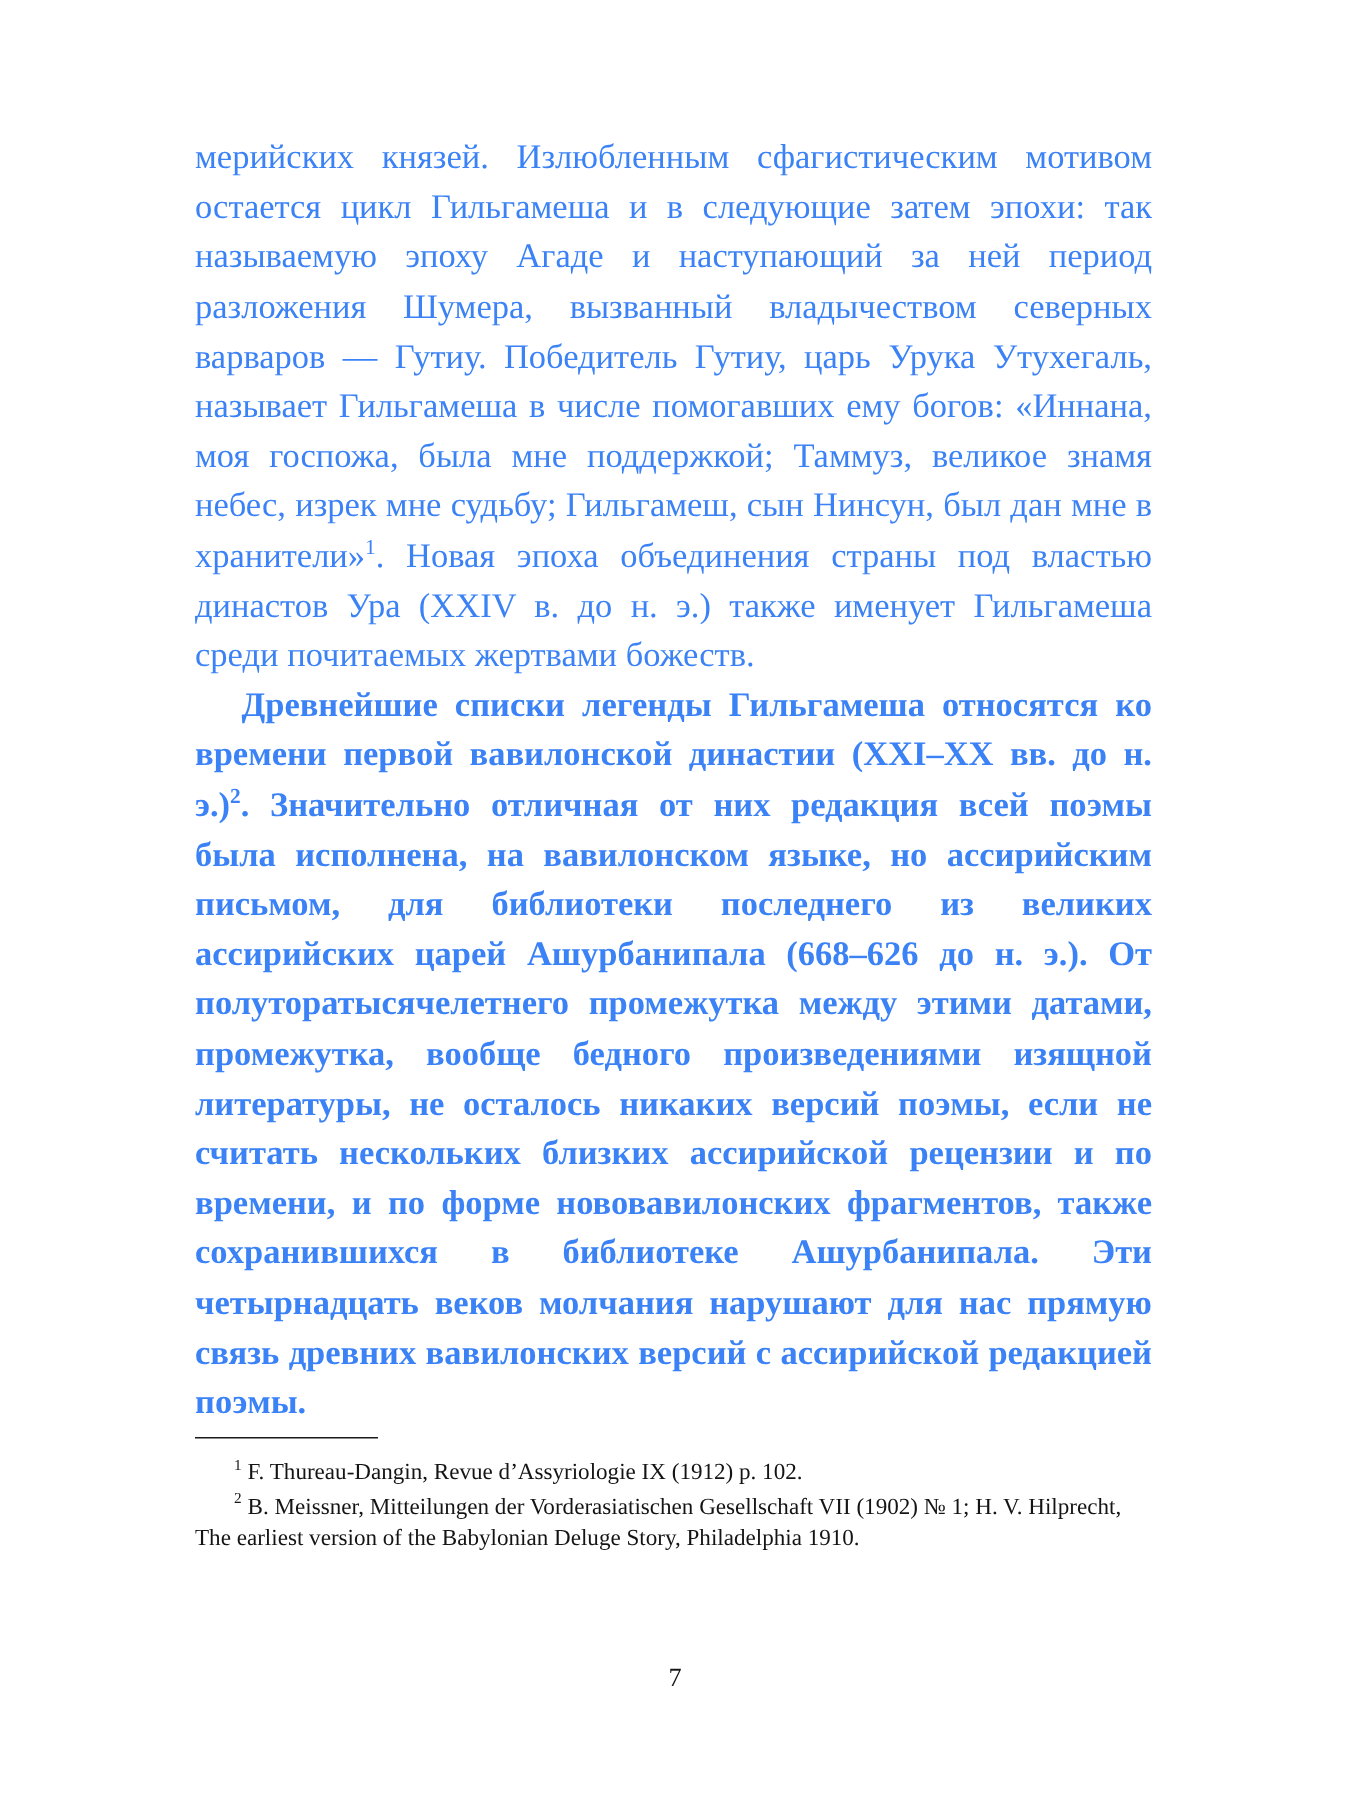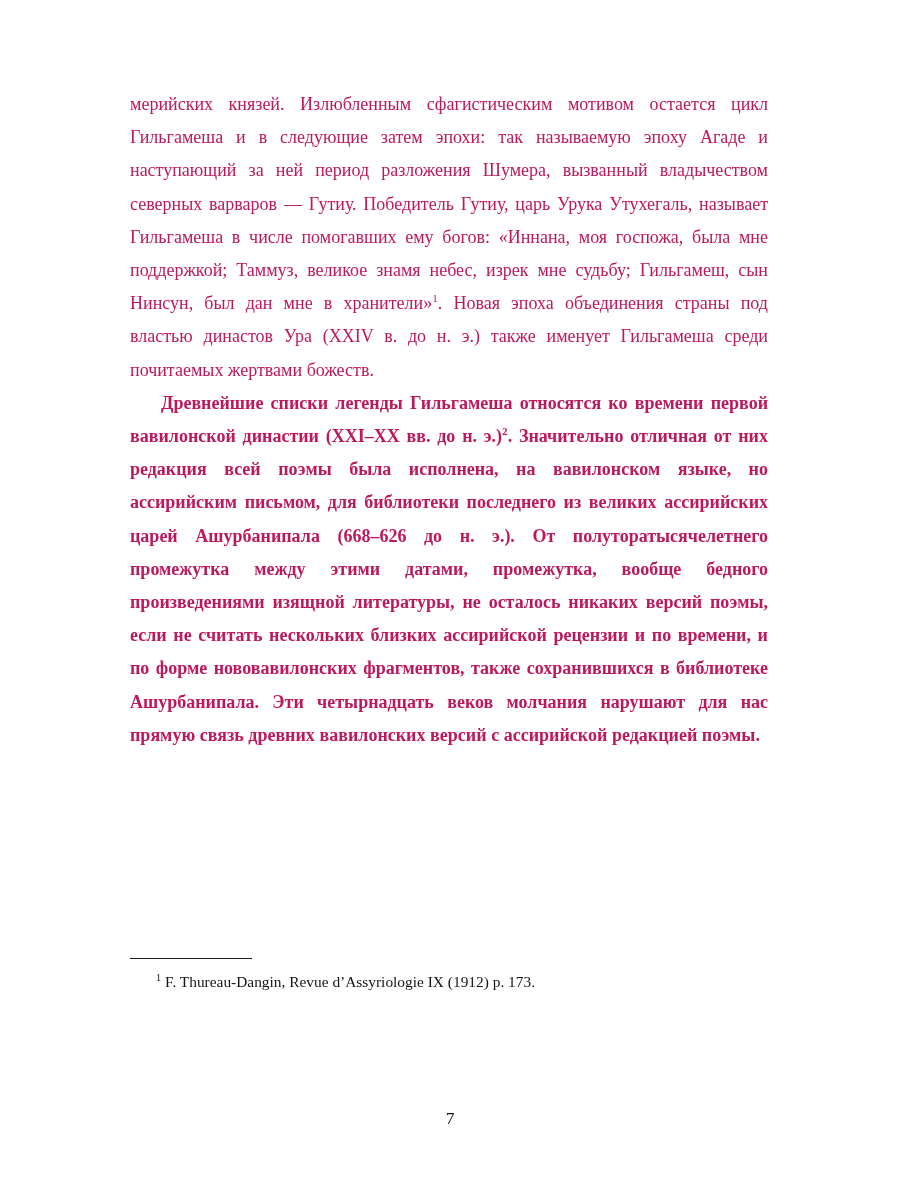--- a/index.html
+++ b/index.html
@@ -29,25 +29,25 @@
   
   #text-block {
     position: absolute;
     left: 130px;
     top: 88px;
     width: 638px;
   }
 
   .body-par {
     margin: 0;
-    font-size: 18px;
+    font-size: 23px;
     line-height: 33.2px;
     text-align: justify;
     text-justify: inter-word;
-    color: #be185d;
+    color: #3b82f6;
     hyphens: manual;
     word-spacing: 0.1px;
   }
   .body-par.indented {
     text-indent: 31px;
     font-weight: bold;
   }
 
   .fn-ref {
     font-size: 0.62em;
@@ -105,19 +105,20 @@
 <div id="page">
 
   <div id="text-block">
       <p class="body-par"><span>мерийских князей. Излюбленным сфагистическим мотивом остается цикл Гильгамеша и в следующие затем эпохи: так называемую эпоху Агаде и наступающий за ней период разложения Шумера, вызванный владычеством северных варваров — Гутиу. Победитель Гутиу, царь Урука Утухегаль, называет Гильгамеша в числе помогавших ему богов: «Иннана, моя госпожа, была мне поддержкой; Таммуз, великое знамя небес, изрек мне судьбу; Гильгамеш, сын Нинсун, был дан мне в хранители»</span><sup class="fn-ref">1</sup><span>. Новая эпоха объединения страны под властью династов Ура (XXIV в. до н. э.) также именует Гильгамеша среди почитаемых жертвами божеств.</span></p>
       <p class="body-par indented"><span>Древнейшие списки легенды Гильгамеша относятся ко времени первой вавилонской династии (XXI–XX вв. до н. э.)</span><sup class="fn-ref">2</sup><span>. Значительно отличная от них редакция всей поэмы была исполнена, на вавилонском языке, но ассирийским письмом, для библиотеки последнего из великих ассирийских царей Ашурбанипала (668–626 до н. э.). От полуторатысячелетнего промежутка между этими датами, промежутка, вообще бедного произведениями изящной литературы, не осталось никаких версий поэмы, если не считать нескольких близких ассирийской рецензии и по времени, и по форме нововавилонских фрагментов, также сохранившихся в библиотеке Ашурбанипала. Эти четырнадцать веков молчания нарушают для нас прямую связь древних вавилонских версий с ассирийской редакцией поэмы.</span></p>
     </div>
 
   <div id="footnotes">
     <div id="footnote-rule"></div>
     <div id="footnote-list">
-        <p class="footnote"><sup class="fn-num">1</sup><span>F. Thureau-Dangin, Revue d’Assyriologie IX (1912) p. 173.</span></p>
+        <p class="footnote"><sup class="fn-num">1</sup><span>F. Thureau-Dangin, Revue d’Assyriologie IX (1912) p. 102.</span></p>
+        <p class="footnote"><sup class="fn-num">2</sup><span>B. Meissner, Mitteilungen der Vorderasiatischen Gesellschaft VII (1902) № 1; H. V. Hilprecht, The earliest version of the Babylonian Deluge Story, Philadelphia 1910.</span></p>
       </div>
   </div>
 
   <div id="folio">7</div>
 
 </div>
 
 </body></html>

